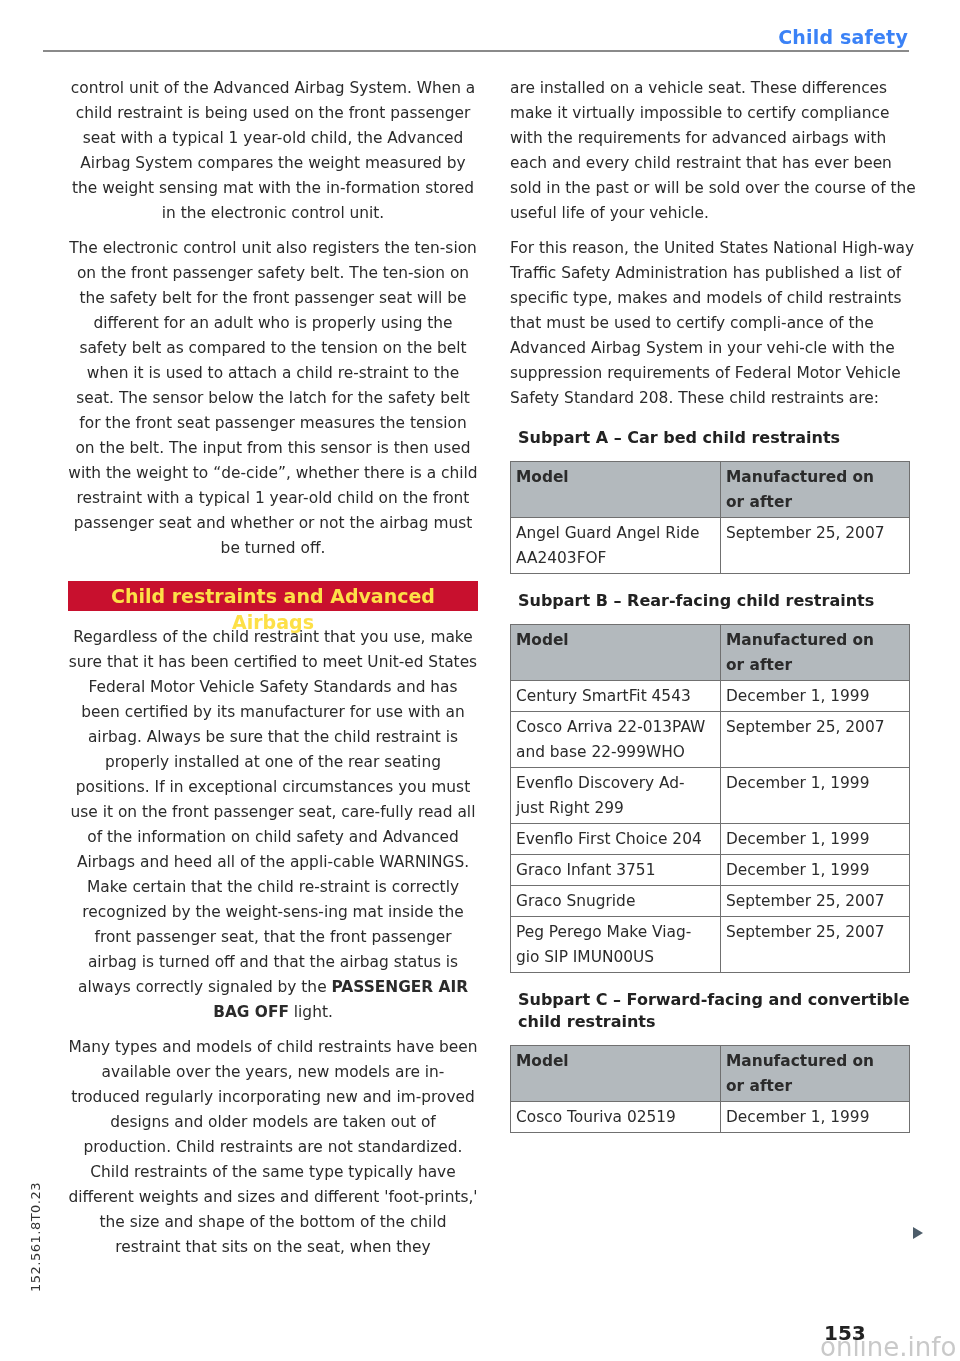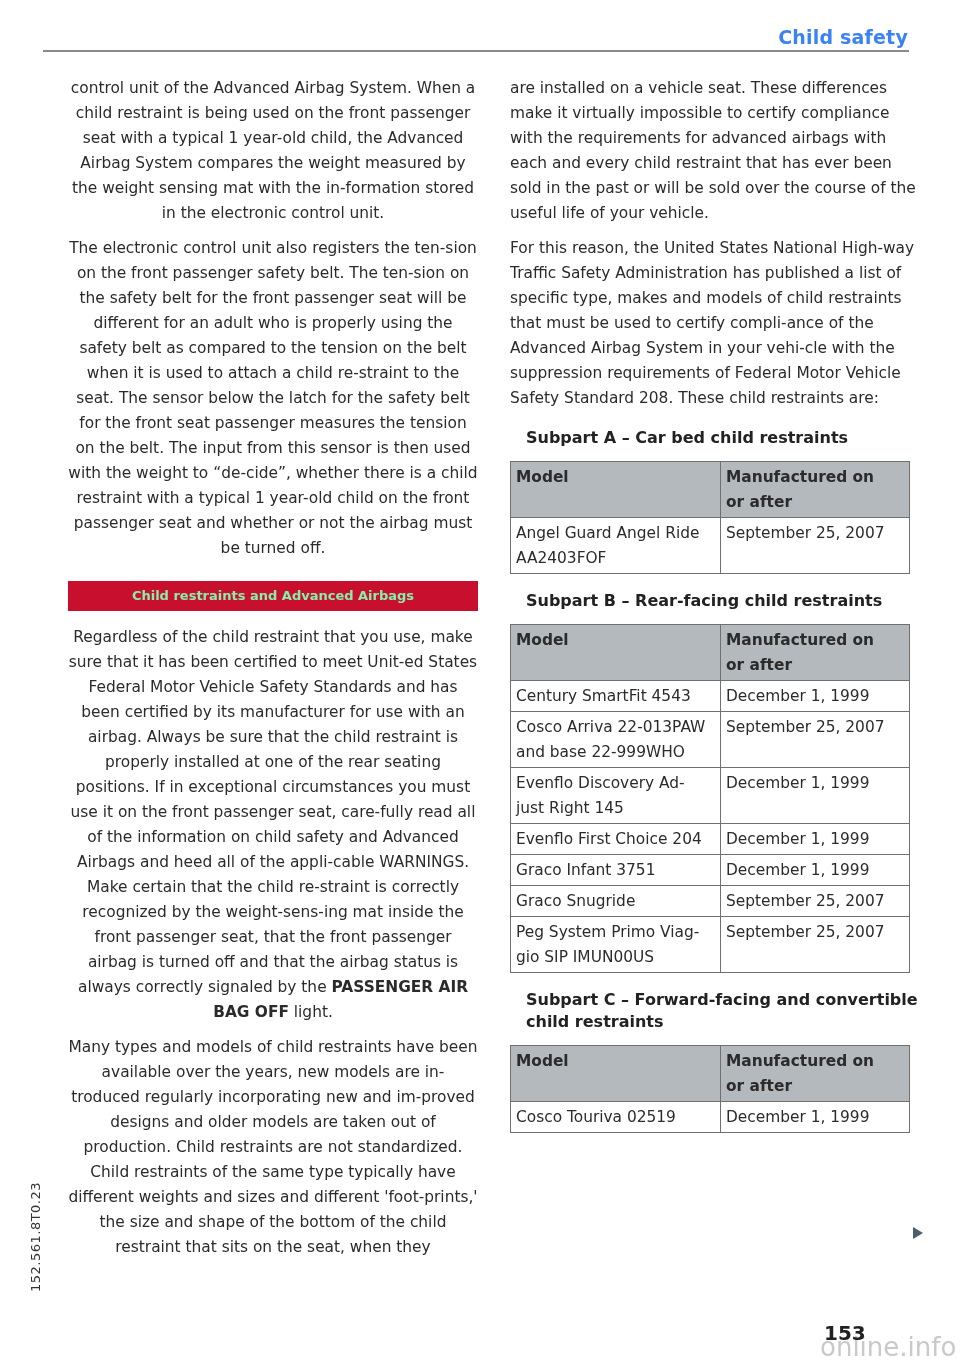--- a/index.html
+++ b/index.html
@@ -5,23 +5,23 @@
   html, body { margin:0; padding:0; background:#ffffff; }
   body { width:960px; height:1361px; position:relative; overflow:hidden;
          font-family:"DejaVu Sans", sans-serif; color:#2b2b2b; }
   .header-title { position:absolute; right:52px; top:26px; font-weight:bold; font-size:19px;
          color:#3b82f6; letter-spacing:0.2px; }
   .header-rule { position:absolute; left:43px; right:51px; top:50px; height:2px; background:#8a8a8a; }
   .col { position:absolute; top:76px; width:410px; font-size:15.4px; line-height:25px; }
   .col-left { left:68px;text-align:center; }
   .col-right { left:510px; }
   p { margin:0 0 10px 0; }
-  .section-bar { background:#c8102e; color:#86efac; font-weight:bold; font-size:13px;
+  .section-bar { background:#c8102e; color:#fde047; font-weight:bold; font-size:19px;
          padding:2px 8px; margin:20px 0 14px 0; height:26px; line-height:26px; }
-  .sub-head { font-weight:bold; font-size:16px; line-height:22px; margin:16px 0 12px 16px; color:#222; }
+  .sub-head { font-weight:bold; font-size:16px; line-height:22px; margin:16px 0 12px 8px; color:#222; }
   table { border-collapse:collapse; width:400px; font-size:15.4px; line-height:25px; margin-bottom:8px; }
   th, td { border:1.5px solid #707070; vertical-align:top; text-align:left; padding:3px 14px 2px 5px; }
   th { background:#b3b9bd; font-weight:bold; }
   th.c1, td.c1 { width:190px; }
   .bold { font-weight:bold; }
   .side-code { position:absolute; left:28px; top:1180px; transform-origin:left top;
          transform:rotate(-90deg) translateX(-112px); font-size:13px; color:#333; letter-spacing:0.5px; white-space:nowrap; }
   .next-arrow { position:absolute; left:913px; top:1227px; width:0; height:0;
          border-top:6px solid transparent; border-bottom:6px solid transparent; border-left:10px solid #4d5d6a; }
   .page-num { position:absolute; left:824px; top:1321px; font-weight:bold; font-size:20px; color:#222; }
@@ -68,37 +68,37 @@
     </tr>
     <tr>
           <td class="c1">Century SmartFit 4543</td>
           <td>December 1, 1999</td>
         </tr>
     <tr>
           <td class="c1">Cosco Arriva 22-013PAW and base 22-999WHO</td>
           <td>September 25, 2007</td>
         </tr>
     <tr>
-          <td class="c1">Evenflo Discovery Ad-just Right 145</td>
+          <td class="c1">Evenflo Discovery Ad-just Right 299</td>
           <td>December 1, 1999</td>
         </tr>
     <tr>
           <td class="c1">Evenflo First Choice 204</td>
           <td>December 1, 1999</td>
         </tr>
     <tr>
           <td class="c1">Graco Infant 3751</td>
           <td>December 1, 1999</td>
         </tr>
     <tr>
           <td class="c1">Graco Snugride</td>
           <td>September 25, 2007</td>
         </tr>
     <tr>
-          <td class="c1">Peg System Primo Viag-gio SIP IMUN00US</td>
+          <td class="c1">Peg Perego Make Viag-gio SIP IMUN00US</td>
           <td>September 25, 2007</td>
         </tr>
   </tbody>
     </table>
 
   <div class="sub-head">Subpart C – Forward-facing and convertible child restraints</div>
   <table>
     <tbody>
         <tr>
       <th class="c1">Model</th>

